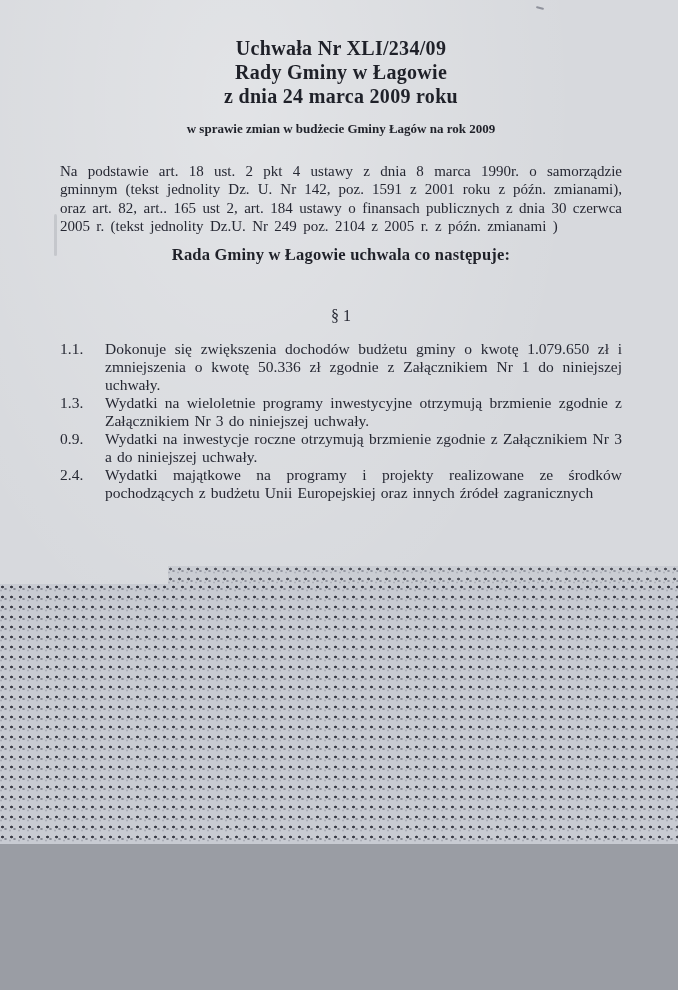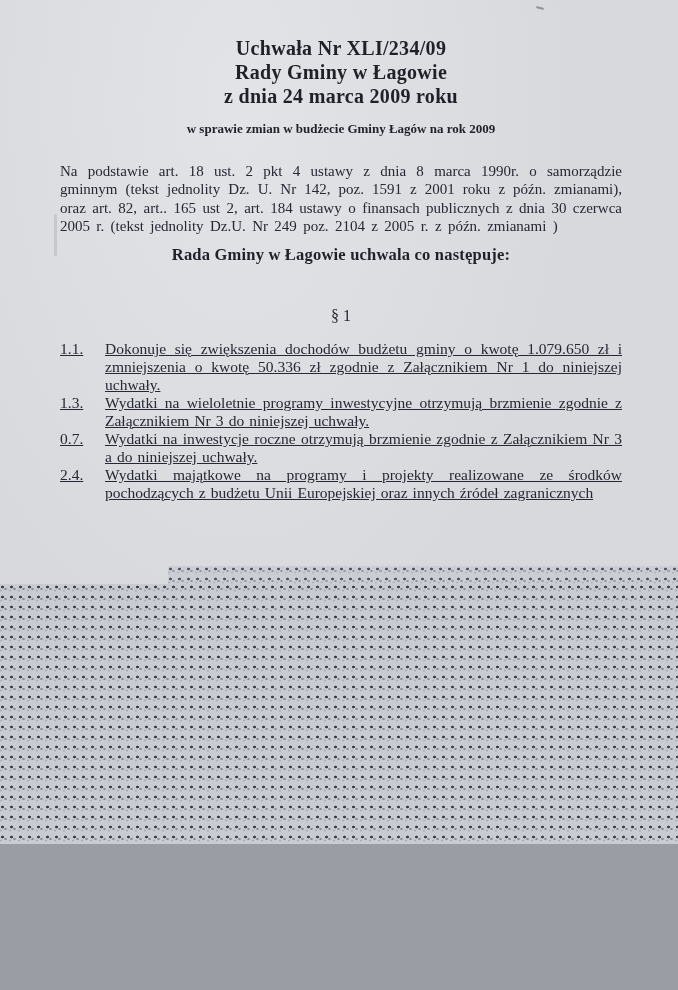--- a/index.html
+++ b/index.html
@@ -61,21 +61,21 @@
     font-size:16px;
     text-align:center;
   }
   .items{
     list-style:none;
     margin:15px 0 0;
     padding:0;
     font-size:15.5px;
     line-height:18px;
   }
-  .item{display:flex;text-decoration:underline;}
+  .item{display:flex;}
   .item .num{flex:none;width:45px;}
   .item .body{flex:1;text-align:justify;word-spacing:1.2px;}
   .partial-line{display:block;text-align:left;}
   
   .dither{
     background-color:var(--dither-bg);
     background-image:
       radial-gradient(circle at 2.5px 3px,  var(--dither-dark) 1.05px, rgba(0,0,0,0) 1.7px),
       radial-gradient(circle at 5.5px 5px,  var(--dither-mid)  0.85px, rgba(0,0,0,0) 1.5px),
       radial-gradient(circle at 1px   6.5px,var(--dither-light) 0.7px, rgba(0,0,0,0) 1.3px);
@@ -130,21 +130,21 @@
     <ol class="items">
       <li class="item">
         <span class="num">1.1.</span>
         <span class="body">Dokonuje się zwiększenia dochodów budżetu gminy o kwotę 1.079.650 zł i zmniejszenia o kwotę 50.336 zł  zgodnie z Załącznikiem Nr 1 do niniejszej uchwały.</span>
       </li>
       <li class="item">
         <span class="num">1.3.</span>
         <span class="body">Wydatki na wieloletnie programy inwestycyjne otrzymują brzmienie zgodnie z Załącznikiem Nr 3  do niniejszej uchwały.</span>
       </li>
       <li class="item">
-        <span class="num">0.7.</span>
+        <span class="num">0.9.</span>
         <span class="body">Wydatki na inwestycje roczne otrzymują brzmienie zgodnie z Załącznikiem Nr 3 a do niniejszej uchwały.</span>
       </li>
       <li class="item">
         <span class="num">2.4.</span>
         <span class="body">
           <span>Wydatki majątkowe na programy i projekty realizowane ze środków pochodzących z budżetu Unii Europejskiej oraz innych  źródeł zagranicznych</span>
         </span>
       </li>
     </ol>
 

